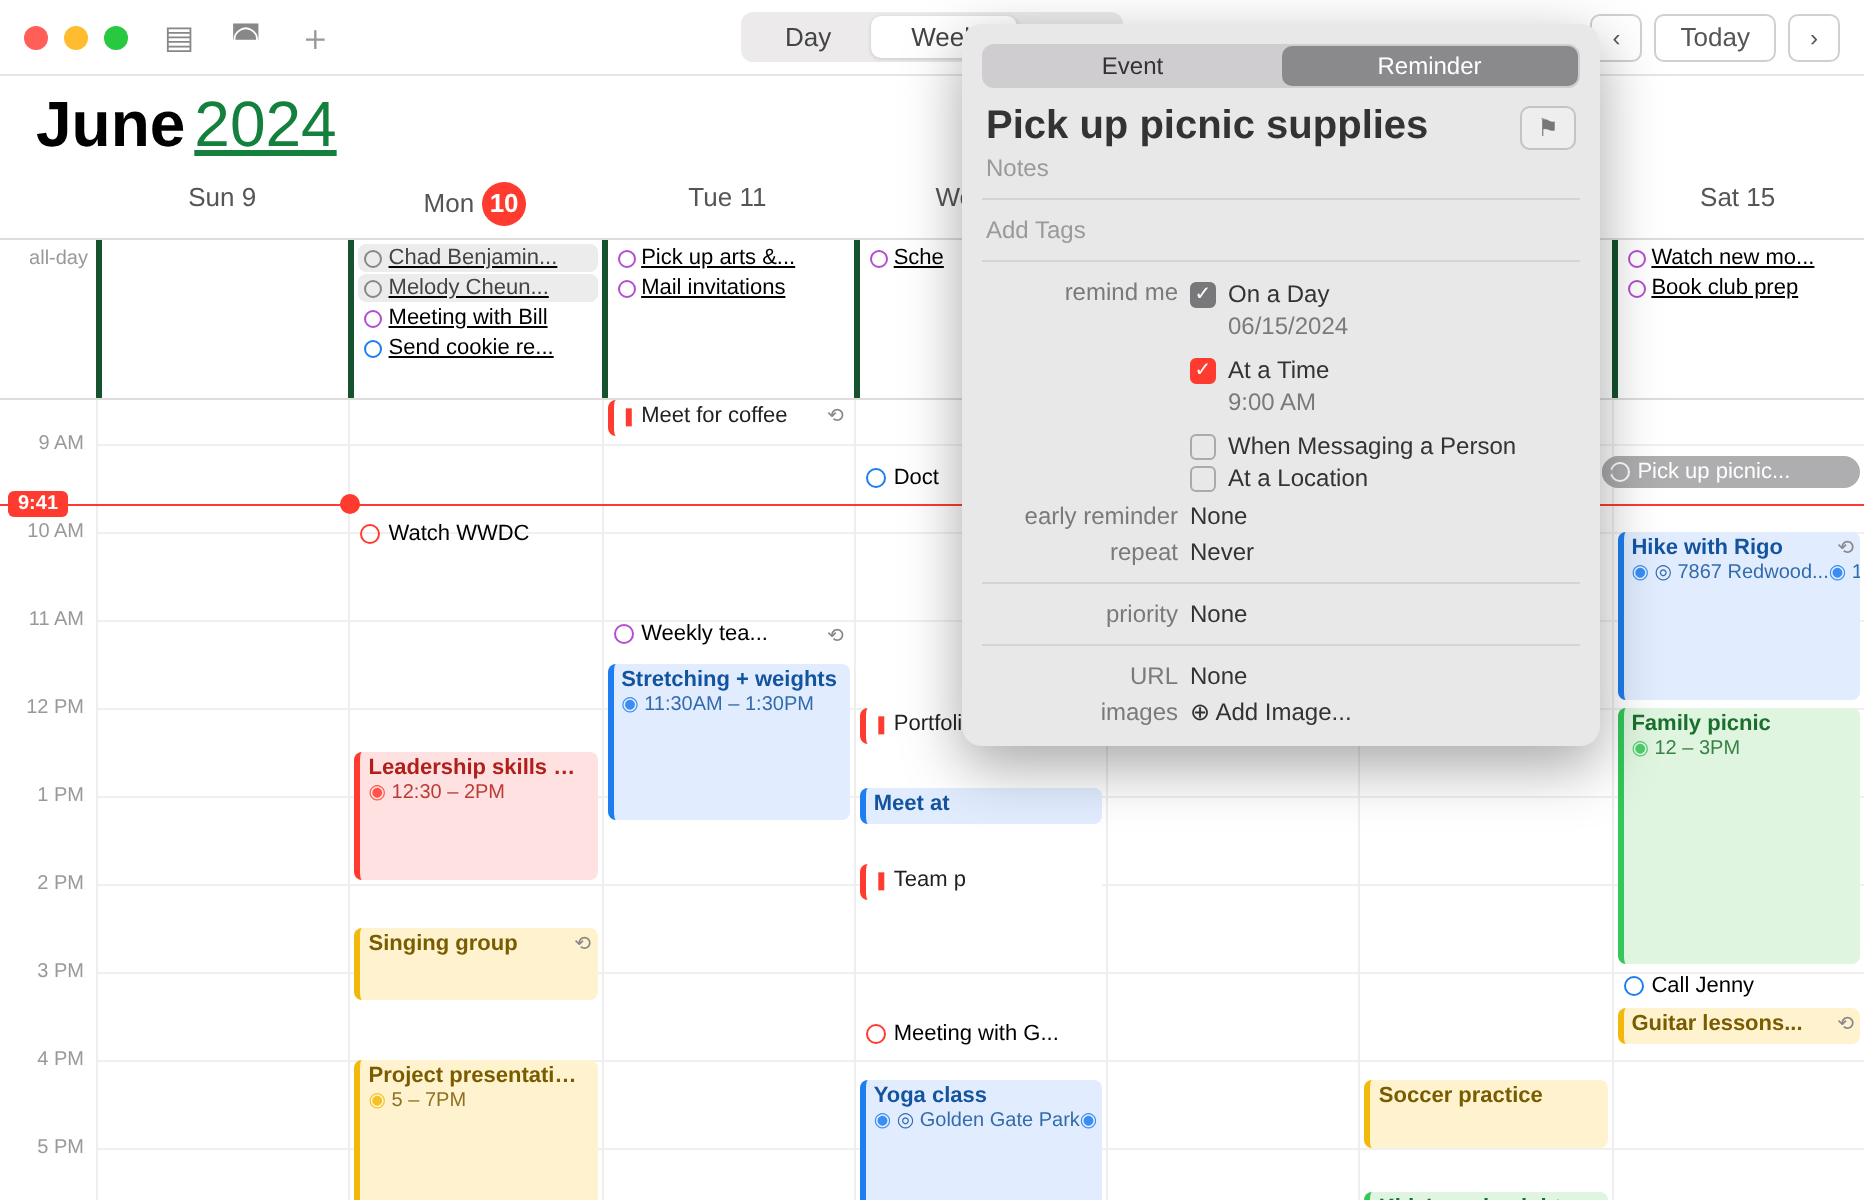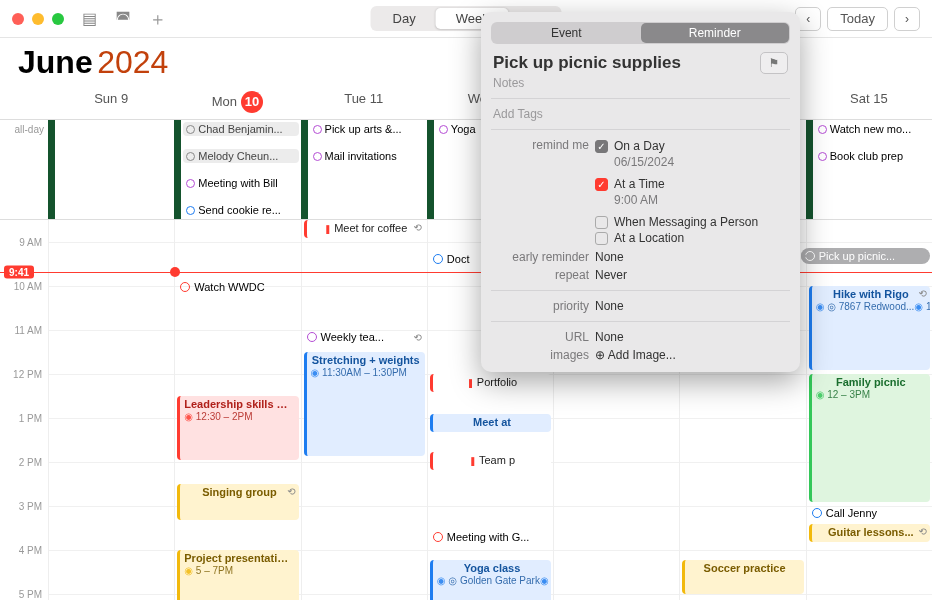--- a/index.html
+++ b/index.html
@@ -16,49 +16,49 @@
   .view-seg .seg { padding: 3px 20px; border-radius: 5px; color: #444; cursor: pointer; }
   .view-seg .seg.active { background: #fff; box-shadow: 0 0.5px 2px rgba(0,0,0,.15); }
   .nav-right { position: absolute; right: 12px; display: flex; align-items: center; gap: 6px; }
   .navbtn { border: 1px solid #d0d0d0; background: #fff; border-radius: 5px; height: 24px; display: flex; align-items: center; justify-content: center; cursor: pointer; color: #555; font-size: 12px; }
   .navbtn.arrow { width: 26px; }
   .navbtn.today { padding: 0 12px; font-size: 13px; }
   
   
   .monthrow { padding: 6px 18px 4px; }
   .monthrow .m { font-size: 32px; font-weight: 600; }
-  .monthrow .y { font-size: 32px; font-weight: 300; color: #c2410c; }
+  .monthrow .y { font-size: 32px; font-weight: 300; color: #15803d; text-decoration: underline; }
   
   
   .dayhdr { display: grid; grid-template-columns: 48px repeat(7, 1fr); border-bottom: 1px solid #ddd; }
   .dayhdr .cell { text-align: center; font-size: 13px; padding: 6px 0; color: #555; }
   .dayhdr .cell.today .num { background: #ff3b30; color: #fff; border-radius: 50%; display: inline-block; width: 22px; height: 22px; line-height: 22px; margin-left: 4px; font-weight: 600; }
   
   
   .allday { display: grid; grid-template-columns: 48px repeat(7, 1fr); border-bottom: 1px solid #ddd; min-height: 80px; }
   .allday .lbl { font-size: 10px; color: #999; padding: 4px 4px 0; text-align: right; }
-  .allday .col { border-left: 7px solid #14532d; padding: 2px 2px; display: flex; flex-direction: column; gap: 13px; }
+  .allday .col { border-left: 3px solid #14532d; padding: 2px 2px; display: flex; flex-direction: column; gap: 1px; text-decoration: underline; }
   .pill { font-size: 11px; padding: 1px 3px; border-radius: 4px; display: flex; align-items: center; gap: 3px; white-space: nowrap; overflow: hidden; text-overflow: ellipsis; cursor: pointer; }
   .pill .ring { width: 9px; height: 9px; border: 1.5px solid; border-radius: 50%; flex-shrink: 0; background: transparent; }
   .pill.grey { background: #ececec; color: #444; } .pill.grey .ring { border-color: #888; }
   .pill.purple .ring { border-color: #b44dd4; }
   .pill.blue .ring { border-color: #1e7df0; }
   
   
   .grid { position: relative; display: grid; grid-template-columns: 48px repeat(7, 1fr); height: 430px; overflow: hidden; }
   .grid .hourcol { position: relative; }
   .grid .hour { position: absolute; right: 6px; font-size: 10px; color: #999; transform: translateY(-50%); }
   .grid .daycol { position: relative; border-left: 1px solid #eee; }
   .hline { position: absolute; left: 48px; right: 0; border-top: 1px solid #f0f0f0; height: 0; }
   .nowline { position: absolute; left: 0; right: 0; border-top: 1.5px solid #ff3b30; z-index: 5; }
   .nowbadge { position: absolute; left: 4px; background: #ff3b30; color: #fff; font-size: 10px; font-weight: 600; padding: 1px 5px; border-radius: 3px; transform: translateY(-50%); z-index: 6; }
   .nowdot { position: absolute; width: 10px; height: 10px; background: #ff3b30; border-radius: 50%; transform: translate(-50%, -50%); z-index: 6; }
   
   .ev { position: absolute; left: 2px; right: 2px; border-radius: 4px; font-size: 11px; padding: 2px 4px; overflow: hidden; cursor: pointer; }
-  .ev .t { font-weight: 600; display: block; white-space: nowrap; overflow: hidden; text-overflow: ellipsis; text-align: center; }
+  .ev .t { font-weight: 600; display: block; white-space: nowrap; overflow: hidden; text-overflow: ellipsis; }
   .ev .d { font-size: 10px; opacity: .85; white-space: nowrap; overflow: hidden; text-overflow: ellipsis; }
   .ev.red { background: #ffe1e1; border-left: 3px solid #ff3b30; color: #b0201a; }
   .ev.red .d::before { content: "◉ "; color:#ff3b30; }
   .ev.blue { background: #e1edff; border-left: 3px solid #1e7df0; color: #14549e; }
   .ev.blue .d::before { content: "◉ "; color:#1e7df0; }
   .ev.yellow { background: #fff3cf; border-left: 3px solid #f2b90c; color: #7a5c00; }
   .ev.yellow .d::before { content: "◉ "; color:#f2b90c; }
   .ev.green { background: #dff5df; border-left: 3px solid #34c759; color: #1a6e2e; }
   .ev.green .d::before { content: "◉ "; color:#34c759; }
   .ev.redbar { background: #fff; border-left: 3px solid #ff3b30; }
@@ -74,21 +74,21 @@
   .pickup-pill { position:absolute; left:-6px; right:2px; background:#aeaeb0; color:#fff; border-radius:10px; padding:2px 6px 2px 4px; font-size:11px; display:flex; align-items:center; gap:4px; overflow:hidden; white-space:nowrap; cursor:pointer;}
   .pickup-pill .ring{width:10px;height:10px;border:1.5px solid #fff;border-radius:50%;flex-shrink:0;}
   .pickup-pill::before{content:""; position:absolute; left:-4px; top:50%; transform:translateY(-50%) rotate(45deg); width:8px;height:8px; background:#aeaeb0;}
   
   
   .popover { position: absolute; top: 12px; left: 481px; width: 319px; background: #e9e8e9; border-radius: 10px; box-shadow: 0 10px 30px rgba(0,0,0,.35); z-index: 50; padding-bottom: 8px; font-size: 12px; color: #333; }
   .po-seg { display:flex; gap:0; margin:10px 10px 8px; background:#cfcdcf; border-radius:6px; padding:1px;}
   .po-seg .s { flex:1; text-align:center; padding:3px 0; border-radius:5px; cursor:pointer; color:#333;}
   .po-seg .s.active { background:#8a898b; color:#fff; }
   .po-title-row{display:flex; align-items:center; padding:0 12px; gap:8px;}
-  .po-title { font-size:17px; font-weight:600; flex:1; }
+  .po-title { font-size:20px; font-weight:600; flex:1; }
   .flagbtn { width:28px;height:22px;border:1px solid #c4c3c5;border-radius:5px;display:flex;align-items:center;justify-content:center;color:#777;cursor:pointer;background:#efeeef;}
   .po-notes, .po-tags { color:#9a999b; padding:2px 12px; cursor:text; }
   .po-sep { border-top:1px solid #d4d3d5; margin:6px 10px; }
   .po-row { display:grid; grid-template-columns: 96px 1fr; padding:2px 12px; align-items:start; gap:6px;}
   .po-row .k { text-align:right; color:#7a797b; font-size:12px;}
   .po-row .v { color:#333; }
   .chk { display:flex; align-items:center; gap:6px; padding:1px 0;}
   .chk .box { width:13px;height:13px;border:1px solid #aaa;border-radius:3px;display:flex;align-items:center;justify-content:center;font-size:10px;color:#fff;}
   .chk .box.on { background:#787779;border-color:#787779;}
   .chk .box.red-on { background:#ff3b30;border-color:#ff3b30;}
@@ -164,21 +164,21 @@
         <span>Pick up arts &amp;...</span>
       </div>
     <div class="pill purple">
         <span class="ring"></span>
         <span>Mail invitations</span>
       </div>
   </div>
   <div class="col">
     <div class="pill purple">
         <span class="ring"></span>
-        <span>Yoga</span>
+        <span>Sche</span>
       </div>
   </div>
   <div class="col"></div>
   <div class="col"></div>
   <div class="col">
     <div class="pill purple">
         <span class="ring"></span>
         <span>Watch new mo...</span>
       </div>
     <div class="pill purple">
@@ -234,21 +234,21 @@
   <div class="daycol">
     <div class="ev redbar" style="top:0px;height:18px">
         <span class="t">Meet for coffee</span>
         <span class="recur">⟲</span>
       </div>
     <div class="ring-ev purple" style="top:110px">
         <span class="ring"></span>
         <span>Weekly tea...</span>
         <span class="recur">⟲</span>
       </div>
-    <div class="ev blue" style="top:132px;height:104px"><span class="t">Stretching + weights</span><span class="d">11:30AM – 1:30PM</span></div>
+    <div class="ev blue" style="top:132px;height:78px"><span class="t">Stretching + weights</span><span class="d">11:30AM – 1:30PM</span></div>
   </div>
 
   <div class="daycol">
     <div class="ring-ev blue" style="top:32px">
         <span class="ring"></span>
         <span>Doct</span>
       </div>
     <div class="ev redbar" style="top:154px;height:18px">
         <span class="t">Portfolio</span>
       </div>

